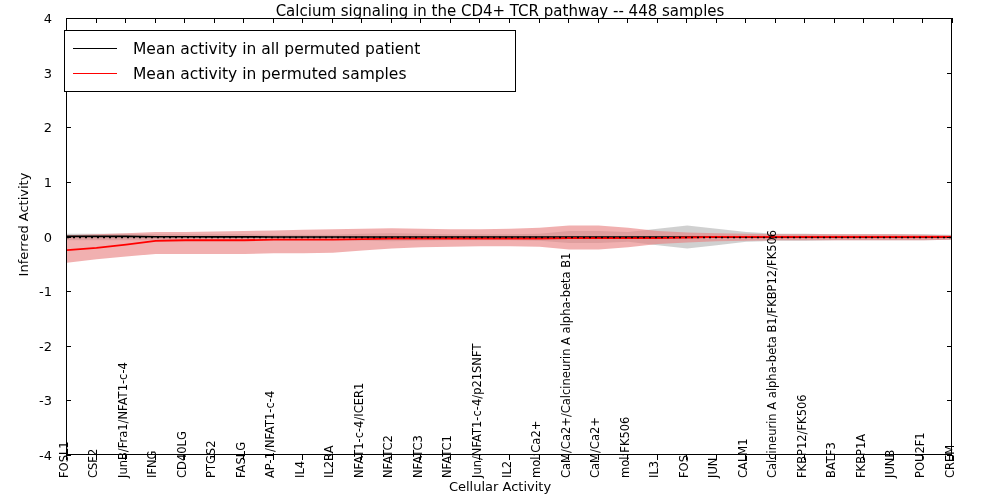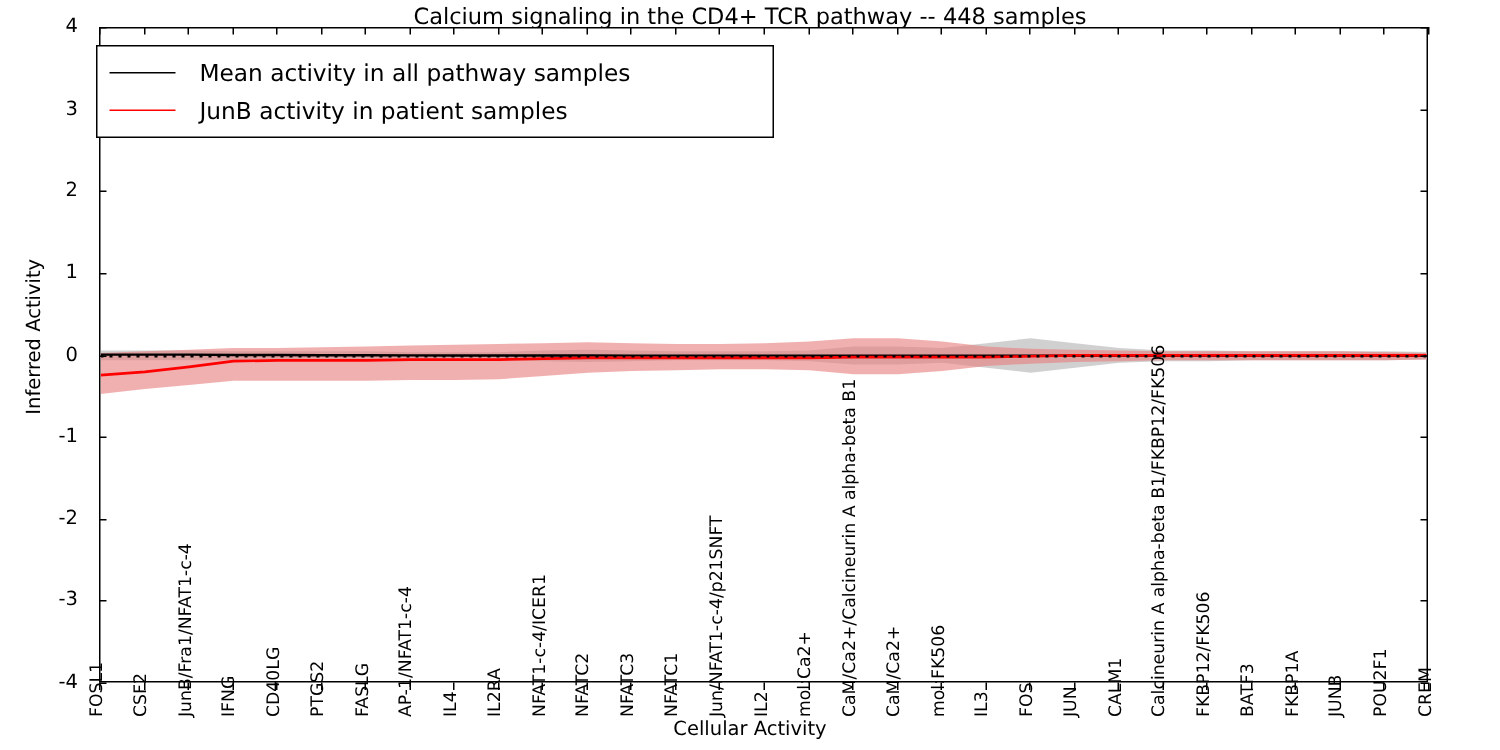--- a/index.html
+++ b/index.html
@@ -220,21 +220,21 @@
       <div class="xtick-label" style="left: 897.433px; top: 0px; transform: translateY(464px) rotate(-90deg);">JUNB</div>
       <div class="xtick-label" style="left: 926.967px; top: 0px; transform: translateY(464px) rotate(-90deg);">POU2F1</div>
       <div class="xtick-label" style="left: 956.5px; top: 0px; transform: translateY(464px) rotate(-90deg);">CREM</div>
     </div>
 
   <div id="xlabel-title">Cellular Activity</div>
 
   <div id="legend">
     <div class="legend-row">
       <span class="legend-swatch black"></span>
-      <span class="legend-text">Mean activity in all pathway samples</span>
+      <span class="legend-text">Mean activity in all permuted patient</span>
     </div>
     <div class="legend-row">
       <span class="legend-swatch red"></span>
-      <span class="legend-text">JunB activity in patient samples</span>
+      <span class="legend-text">Mean activity in permuted samples</span>
     </div>
   </div>
 
 </div>
 
 </body></html>

